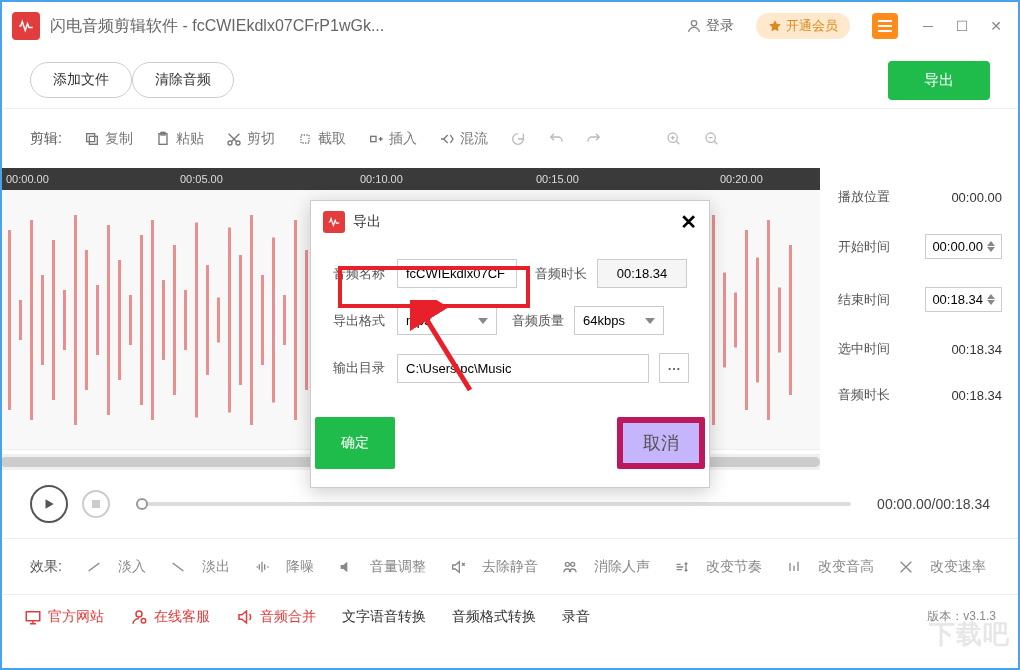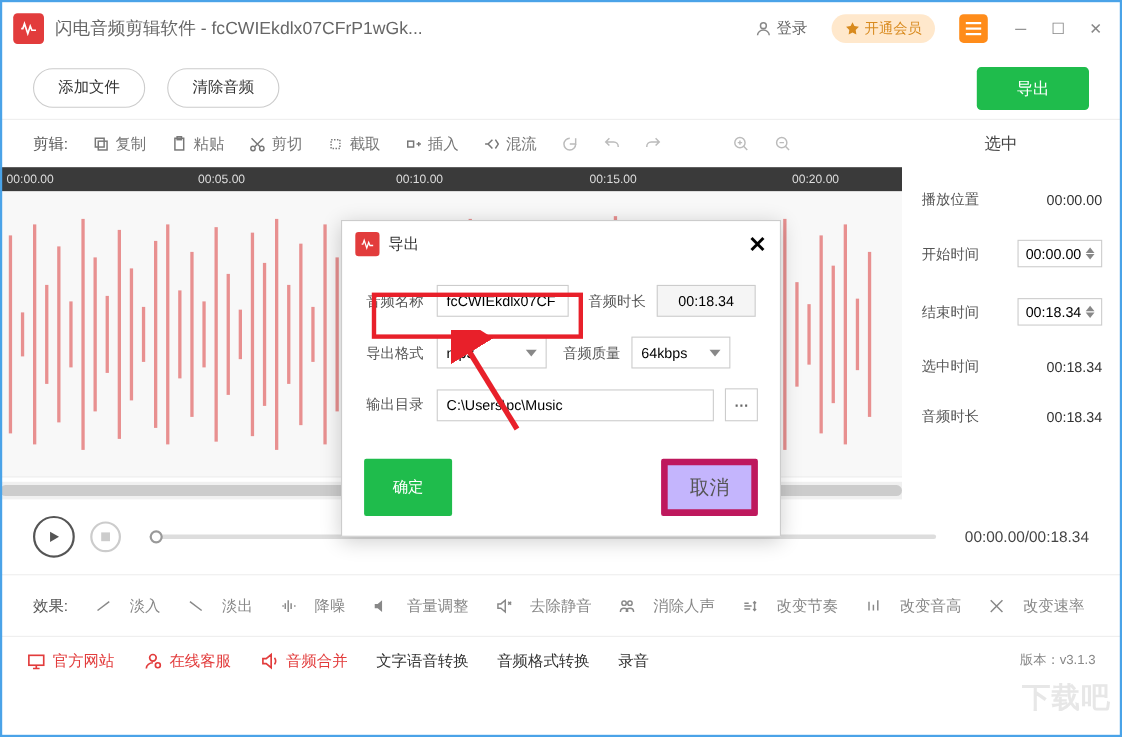--- a/index.html
+++ b/index.html
@@ -12,26 +12,26 @@
 .app-logo svg { width: 18px; height: 18px; }
 .app-title { font-size: 16px; color: #666; }
 .titlebar-spacer { flex: 1; }
 .login-link { display: flex; align-items: center; gap: 4px; color: #666; font-size: 14px; cursor: pointer; margin-right: 12px; }
 .vip-btn { background: #ffe8cc; color: #d88a1e; border: none; border-radius: 14px; padding: 4px 12px; font-size: 13px; display: flex; align-items: center; gap: 4px; cursor: pointer; margin-right: 12px; }
 .menu-icon { width: 26px; height: 26px; border-radius: 4px; background: #ff8c1a; display: flex; flex-direction: column; justify-content: center; align-items: center; gap: 3px; cursor: pointer; margin-right: 8px; }
 .menu-icon span { width: 14px; height: 2px; background: #fff; }
 .win-ctrl { width: 24px; height: 24px; display: flex; align-items: center; justify-content: center; cursor: pointer; color: #888; font-size: 14px; }
 
 
-.top-row { height: 56px; display: flex; align-items: center; padding: 0 30px; gap: 20px; }
+.top-row { height: 56px; display: flex; align-items: center; padding: 0 30px; }
 .pill-btn { border: 1px solid #ccc; border-radius: 18px; padding: 8px 22px; font-size: 14px; background: #fff; color: #333; cursor: pointer; }
 .export-btn { margin-left: auto; background: #1fbc4c; color: #fff; border: none; border-radius: 4px; padding: 10px 36px; font-size: 15px; cursor: pointer; }
 
 
-.toolbar { height: 44px; display: flex; align-items: center; padding: 0 30px; gap: 22px; border-top: 1px solid #eee; }
+.toolbar { height: 60px; display: flex; align-items: center; padding: 0 30px; gap: 22px; border-top: 1px solid #eee; }
 .tool-label { font-size: 14px; color: #555; }
 .tool-btn { display: flex; align-items: center; gap: 5px; color: #777; font-size: 14px; cursor: pointer; }
 .tool-btn svg, .tool-icon-only svg { width: 16px; height: 16px; }
 .tool-icon-only { cursor: pointer; color: #bbb; display: flex; }
 .tool-divider { flex: 1; }
 .selected-label { margin-left: auto; font-size: 15px; color: #444; width: 160px; text-align: center; }
 
 
 .main-area { display: flex; }
 .waveform-area { flex: 1; }
@@ -83,21 +83,21 @@
 .modal-body { padding: 16px 20px; }
 .form-row { display: flex; align-items: center; margin-bottom: 18px; font-size: 13px; gap: 10px; }
 .form-label { color: #555; width: 56px; text-align: center; }
 .form-input { border: 1px solid #ccc; padding: 6px 8px; font-size: 13px; }
 .form-input.name { width: 120px; }
 .form-input.readonly { background: #f5f5f5; width: 90px; text-align: center; }
 .form-select { border: 1px solid #ccc; padding: 6px 8px; width: 100px; display: flex; justify-content: space-between; align-items: center; font-size: 13px; cursor: pointer; }
 .form-select .caret { width: 0; height: 0; border-left: 5px solid transparent; border-right: 5px solid transparent; border-top: 6px solid #888; }
 .form-input.path { flex: 1; }
 .browse-btn { border: 1px solid #ccc; width: 30px; height: 30px; display: flex; align-items: center; justify-content: center; cursor: pointer; font-weight: bold; color: #666; }
-.modal-footer { display: flex; padding: 0 20px 18px; }
+.modal-footer { display: flex; padding: 0 4px 18px; }
 .ok-btn { background: #1fbc4c; color: #fff; border: none; padding: 8px 26px; font-size: 14px; cursor: pointer; border-radius: 2px; }
 .cancel-btn { margin-left: auto; background: #c4b5fd; border: 6px solid #be185d; padding: 8px 20px; font-size: 18px; cursor: pointer; border-radius: 2px; color: #555; }
 
 
 .anno-box { position: absolute; left: 338px; top: 266px; width: 192px; height: 42px; border: 4px solid #e8202a; z-index: 20; pointer-events: none; }
 .anno-arrow { position: absolute; z-index: 20; pointer-events: none; }
 
 
 .watermark { position: absolute; right: 10px; bottom: 18px; font-size: 26px; color: rgba(120,120,120,0.18); font-weight: bold; letter-spacing: 1px; z-index: 5; }
 </style>
@@ -209,21 +209,20 @@
         <path d="M10 7v6M7 10h6M15 15l5 5"></path>
       </svg>
     </div>
   <div class="tool-icon-only">
       <svg viewBox="0 0 24 24" fill="none" stroke="currentColor" stroke-width="2">
         <circle cx="10" cy="10" r="7"></circle>
         <path d="M7 10h6M15 15l5 5"></path>
       </svg>
     </div>
   <div class="tool-divider"></div>
-  <span class="selected-label">选中</span>
 </div>
 
 <div class="main-area">
   <div class="waveform-area">
     <div class="timeline">
       <span style="left:6px">00:00.00</span>
       <span style="left:180px">00:05.00</span>
       <span style="left:360px">00:10.00</span>
       <span style="left:536px">00:15.00</span>
       <span style="left:720px">00:20.00</span>

